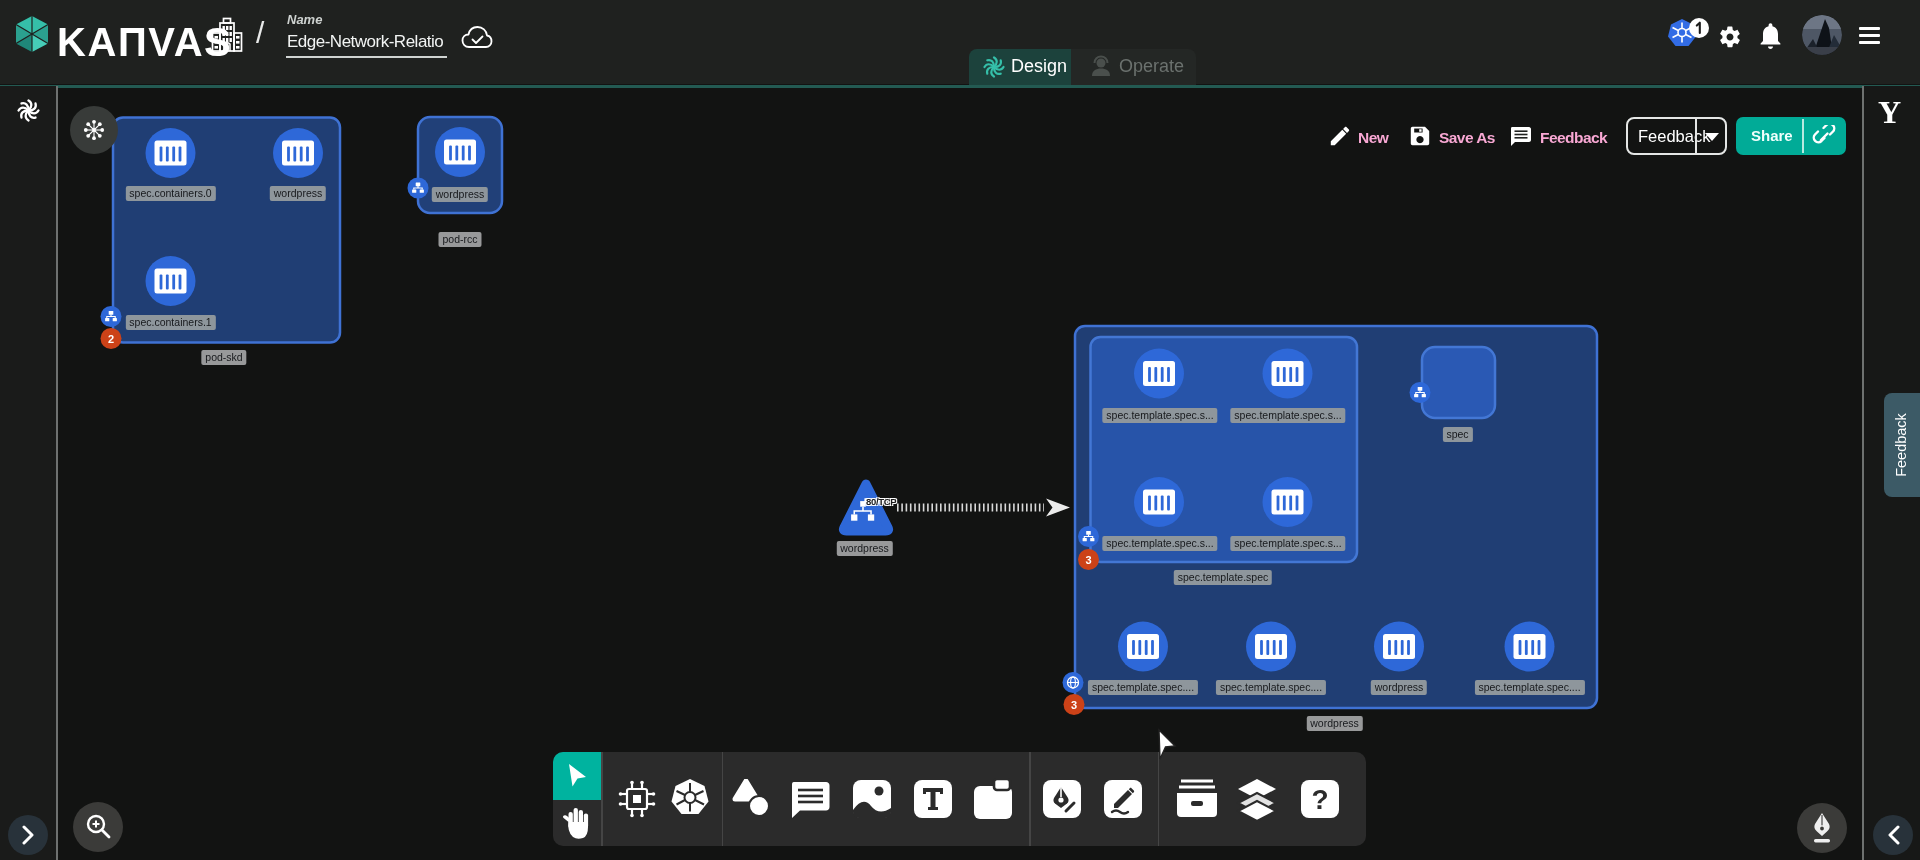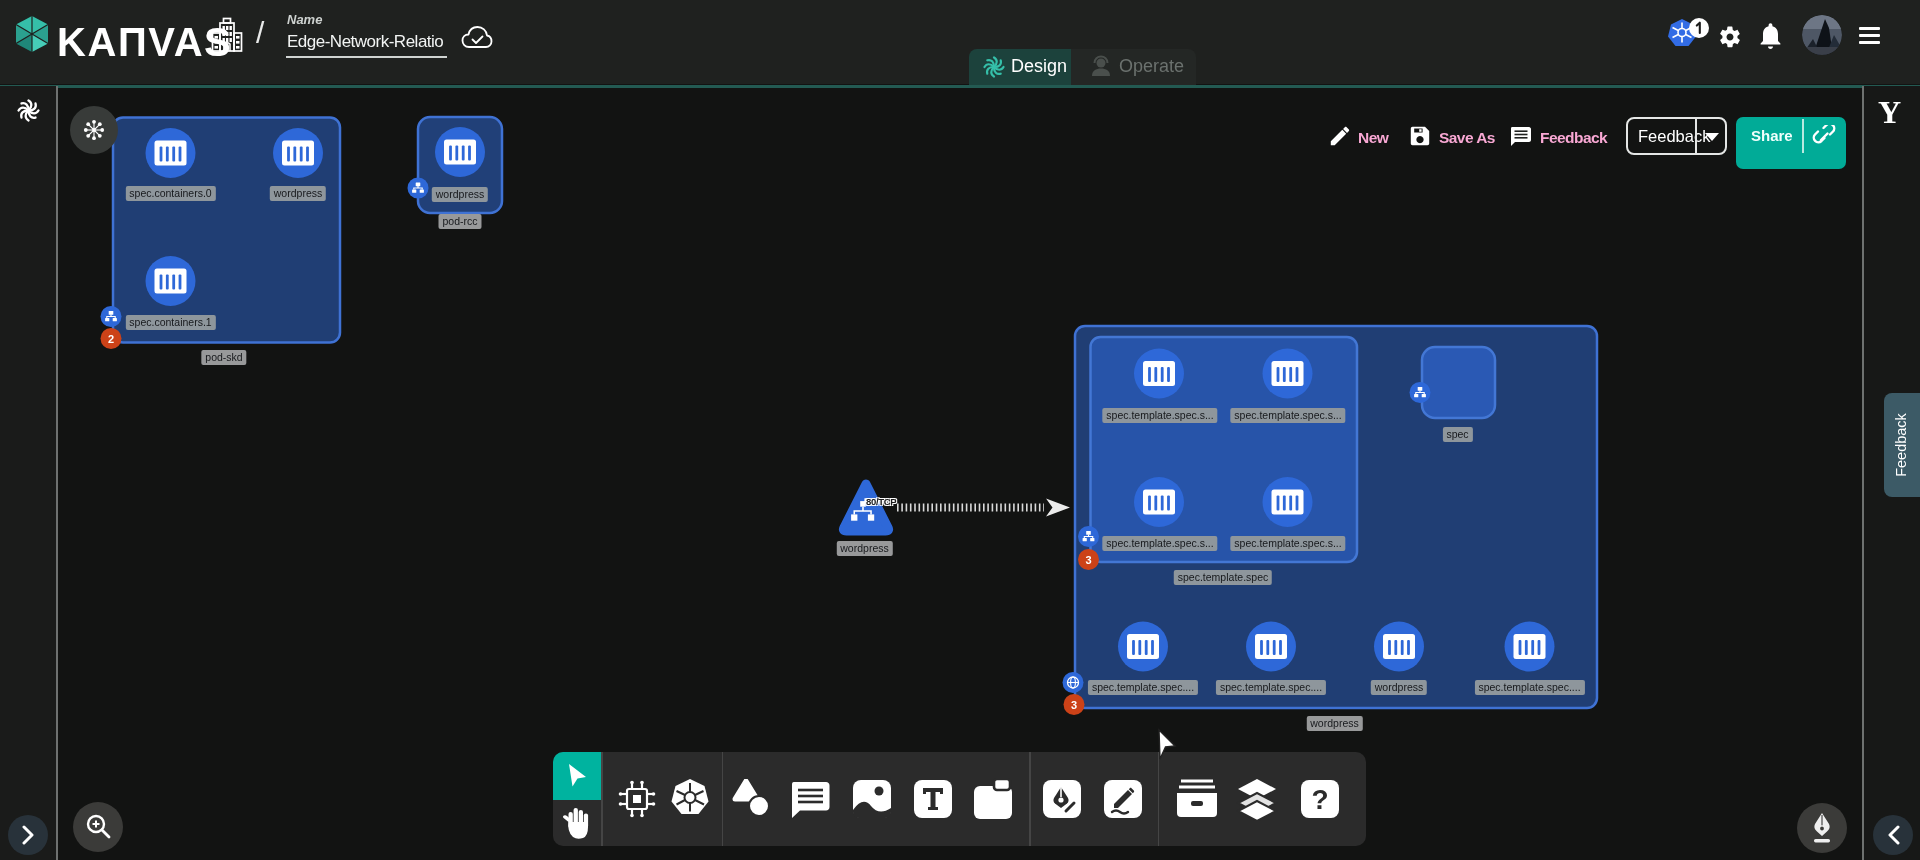--- a/index.html
+++ b/index.html
@@ -23,21 +23,21 @@
   #tab-design { position:absolute; left:961px; top:49px; width:110px; height:35.5px; background:#1c423c; border-radius:8px 8px 0 0;margin-left:8px; }
   #tab-operate { position:absolute; left:1071px; top:49px; width:125px; height:35.5px; background:#242725; border-radius:0 8px 0 0; }
   #tab-design .txt { position:absolute; left:42px; top:7px; color:#fff; font-size:18px; }
   #tab-operate .txt { position:absolute; left:48px; top:7px; color:#6b716e; font-size:18px; }
   #burger div { position:absolute; left:0; width:21px; height:3.2px; background:#fff; border-radius:1px; }
   
   .trtxt { position:absolute; top:128.5px; color:#f9a8d4; font-size:15.5px; font-weight:600; letter-spacing:-0.55px; }
   #actions { position:absolute; left:1626px; top:117px; width:101px; height:38px; border:2px solid #e4e6e5; border-radius:8px; }
   #actions .dv { position:absolute; left:67px; top:0px; width:1.5px; height:34px; background:#e4e6e5; }
   #actions .txt { position:absolute; left:10px; top:8px; color:#fff; font-size:16.5px; }
-  #share { position:absolute; left:1736px; top:117px; width:110px; height:52px; background:#01ab97; border-radius:7px; }
+  #share { position:absolute; left:1736px; top:117px; width:110px; height:38px; background:#01ab97; border-radius:7px; }
   #share .txt { position:absolute; left:15px; top:10px; color:#f0fffc; font-size:15px; font-weight:bold; }
   #share .dv { position:absolute; left:66px; top:2px; width:1.5px; height:34px; background:#b9e9e0; }
   
   .nl { position:absolute; transform:translateX(-50%); background:#8e969c; color:#17191c; font-size:10.5px; line-height:12px; padding:1px 4px 2px; border-radius:2px; white-space:nowrap; }
   .nl2 { background:#98999a; }
   
   #dock { position:absolute; left:553px; top:752px; width:813px; height:94px; background:#2b2b2b; border-radius:10px; }
   #dock .sep { position:absolute; top:0; width:1.5px; height:94px; background:#454545; }
   #dock .tealbox { position:absolute; left:0; top:0; width:47.5px; height:48px; background:#00b39f; border-radius:10px 0 0 0; }
   
@@ -254,21 +254,21 @@
         <circle r="10.5" fill="#cc4218"></circle>
         <text y="4" font-size="11" font-weight="bold" fill="#fff" text-anchor="middle" font-family="Liberation Sans">3</text>
       </g>
   </svg>
 
   <div class="nl" style="left:170.5px;top:186px">spec.containers.0</div>
   <div class="nl" style="left:298px;top:186px">wordpress</div>
   <div class="nl" style="left:170.5px;top:314.5px">spec.containers.1</div>
   <div class="nl nl2" style="left:224px;top:349.5px">pod-skd</div>
   <div class="nl" style="left:460px;top:186.5px">wordpress</div>
-  <div class="nl nl2" style="left:460px;top:214px">pod-rcc</div>
+  <div class="nl nl2" style="left:460px;top:232px">pod-rcc</div>
   <div class="nl nl2" style="left:864.5px;top:540.5px">wordpress</div>
   <div class="nl" style="left:1160px;top:407.5px">spec.template.spec.s...</div>
   <div class="nl" style="left:1288px;top:407.5px">spec.template.spec.s...</div>
   <div class="nl" style="left:1160px;top:535.5px">spec.template.spec.s...</div>
   <div class="nl" style="left:1288px;top:535.5px">spec.template.spec.s...</div>
   <div class="nl" style="left:1223px;top:570px">spec.template.spec</div>
   <div class="nl" style="left:1457.5px;top:427px">spec</div>
   <div class="nl" style="left:1143px;top:680px">spec.template.spec....</div>
   <div class="nl" style="left:1271px;top:680px">spec.template.spec....</div>
   <div class="nl" style="left:1399px;top:680px">wordpress</div>

